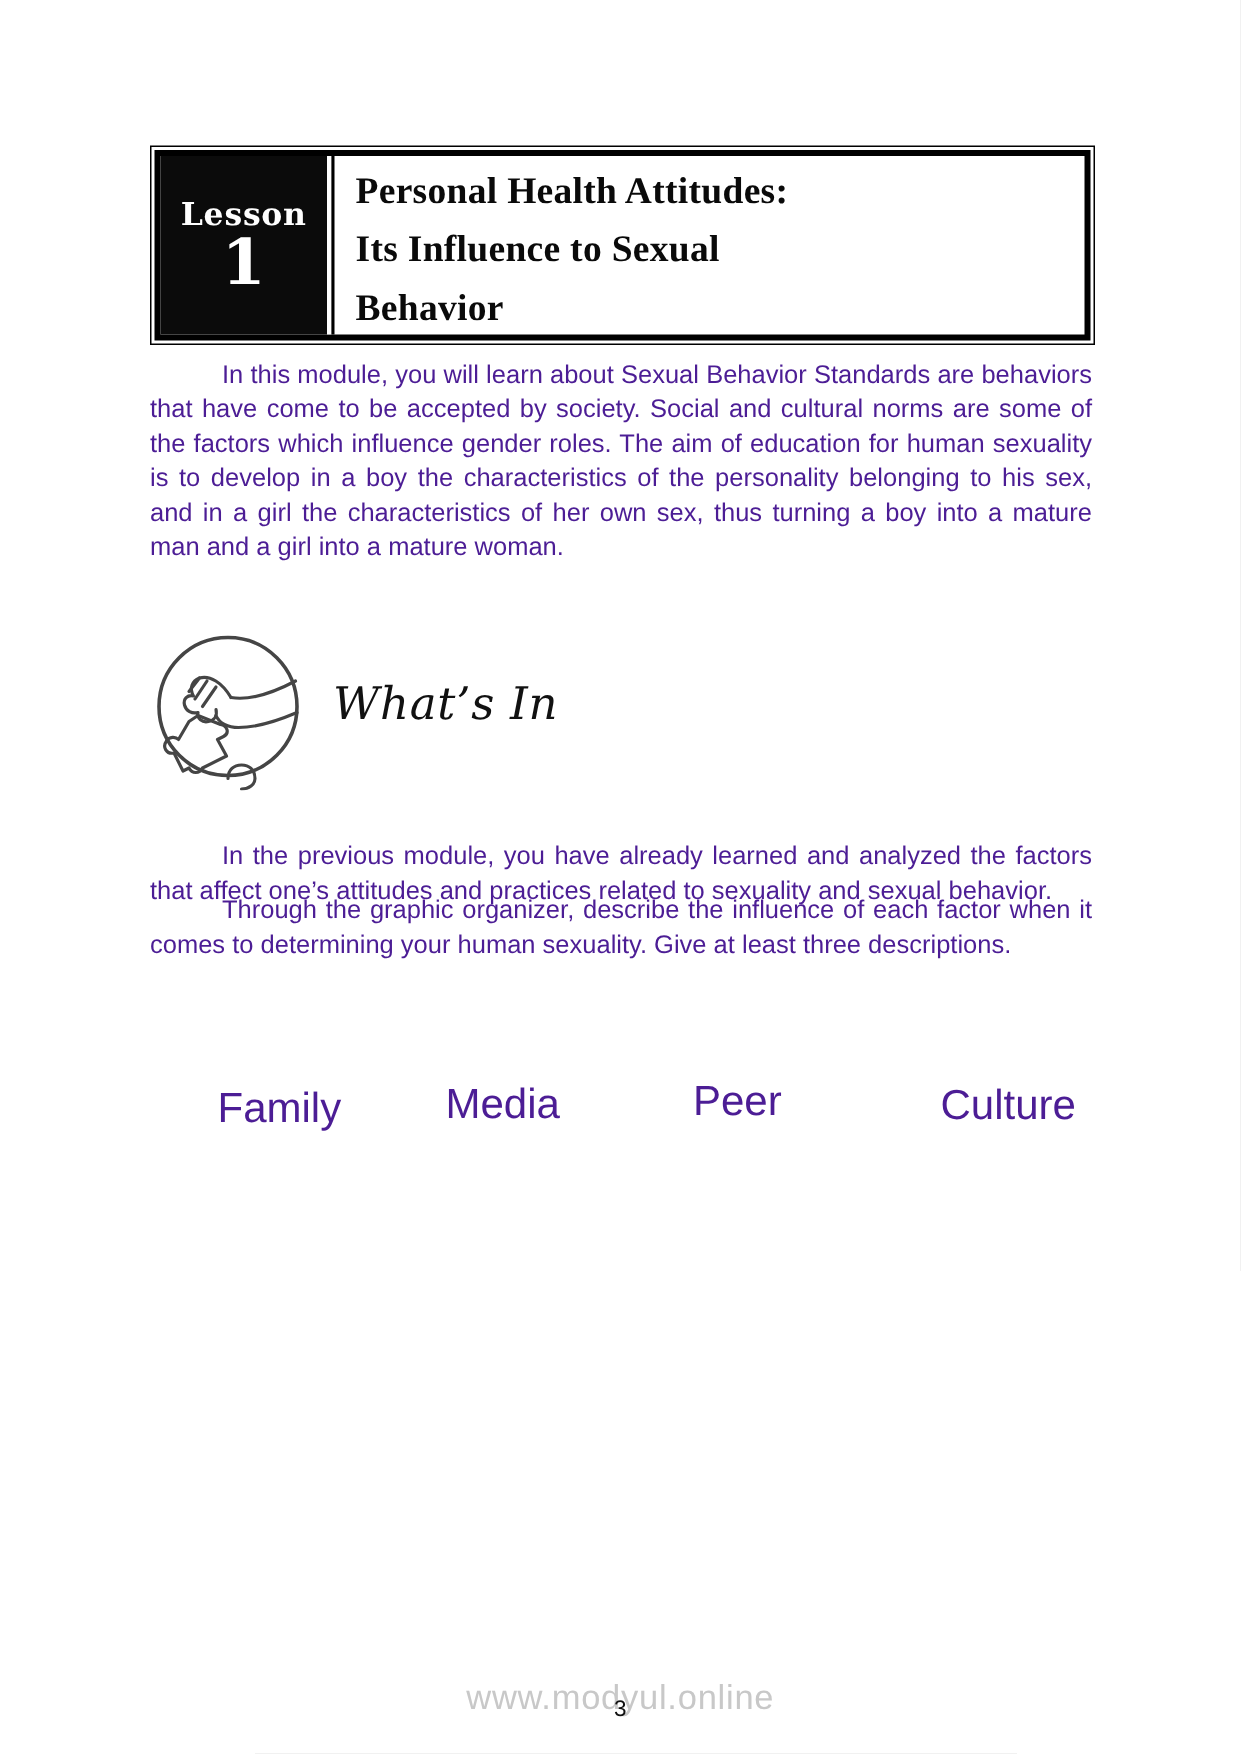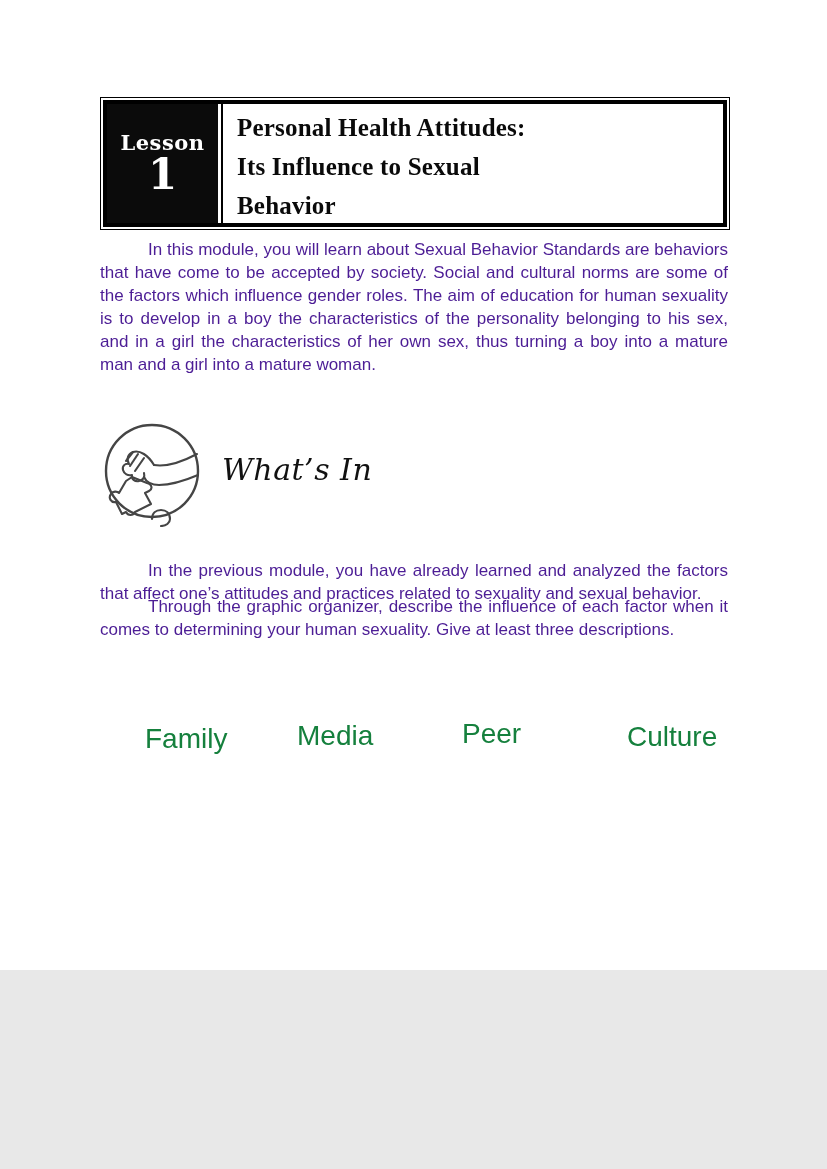--- a/index.html
+++ b/index.html
@@ -1,19 +1,19 @@
 <!DOCTYPE html>
 <html><head>
 <meta charset="utf-8">
 <style>
   * { margin:0; padding:0; box-sizing:border-box; }
   html,body { background:#e8e8e8; }
   .page {
     position:relative;
-    width:827px; height:970px;
+    width:827px; height:1169px;
     margin:0 auto;
     background:#ffffff;
     font-family:"Liberation Sans", sans-serif;
     color:#1c1c1c;
     overflow:hidden;
   }
 
   
   .header-outer {
     position:absolute; left:100px; top:97px;
@@ -75,21 +75,21 @@
     font-family:"DejaVu Serif", serif;
     font-style:italic; font-weight:normal;
     font-size:30px; color:#111;
     letter-spacing:0.5px;
   }
 
   
   .factor {
     position:absolute;
     font-size:28px;
-    color:#15803d;
+    color:#4c1d95;
     white-space:nowrap;
   }
   .factor-family  { left:145px; top:723px; }
   .factor-media   { left:297px; top:720px; }
   .factor-peer    { left:462px; top:718px; }
   .factor-culture { left:627px; top:721px; }
 
   
   .watermark {
     position:absolute; left:0; top:1118px; width:100%;

